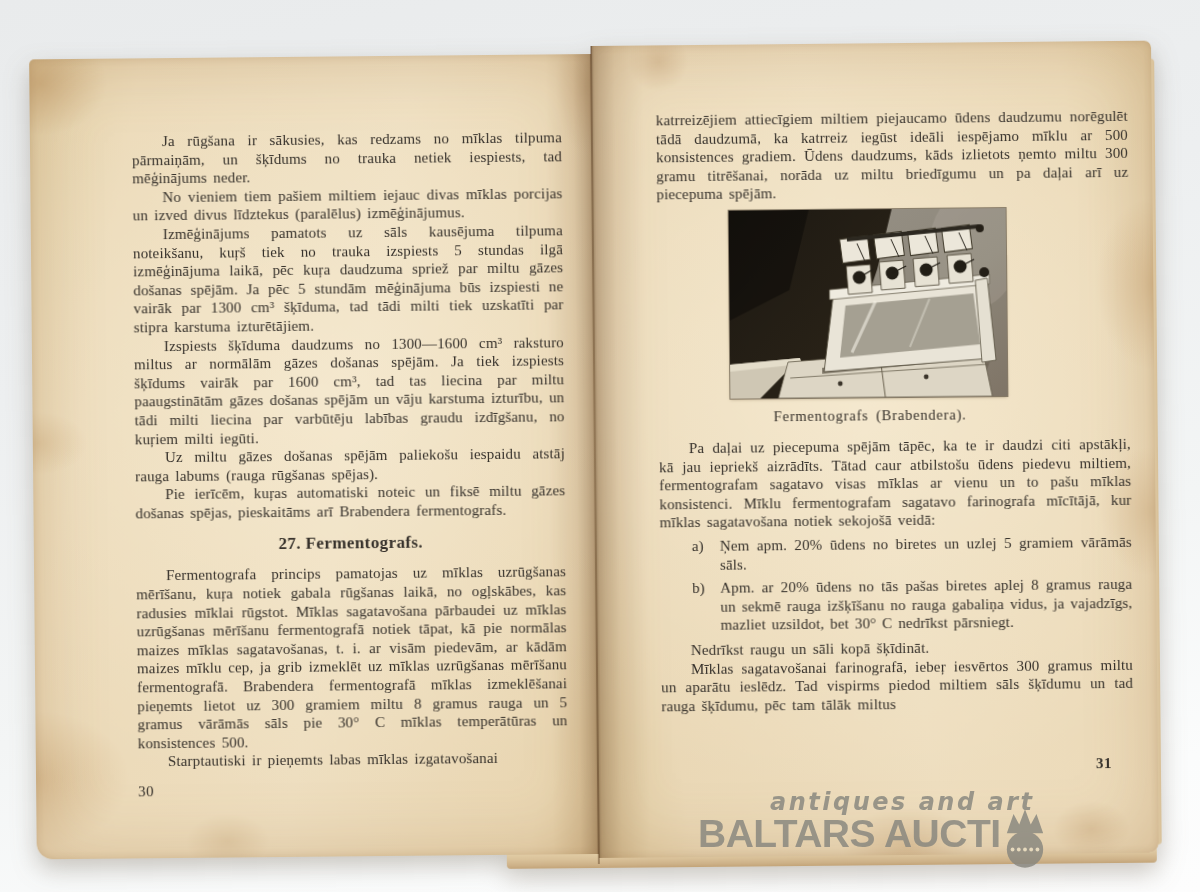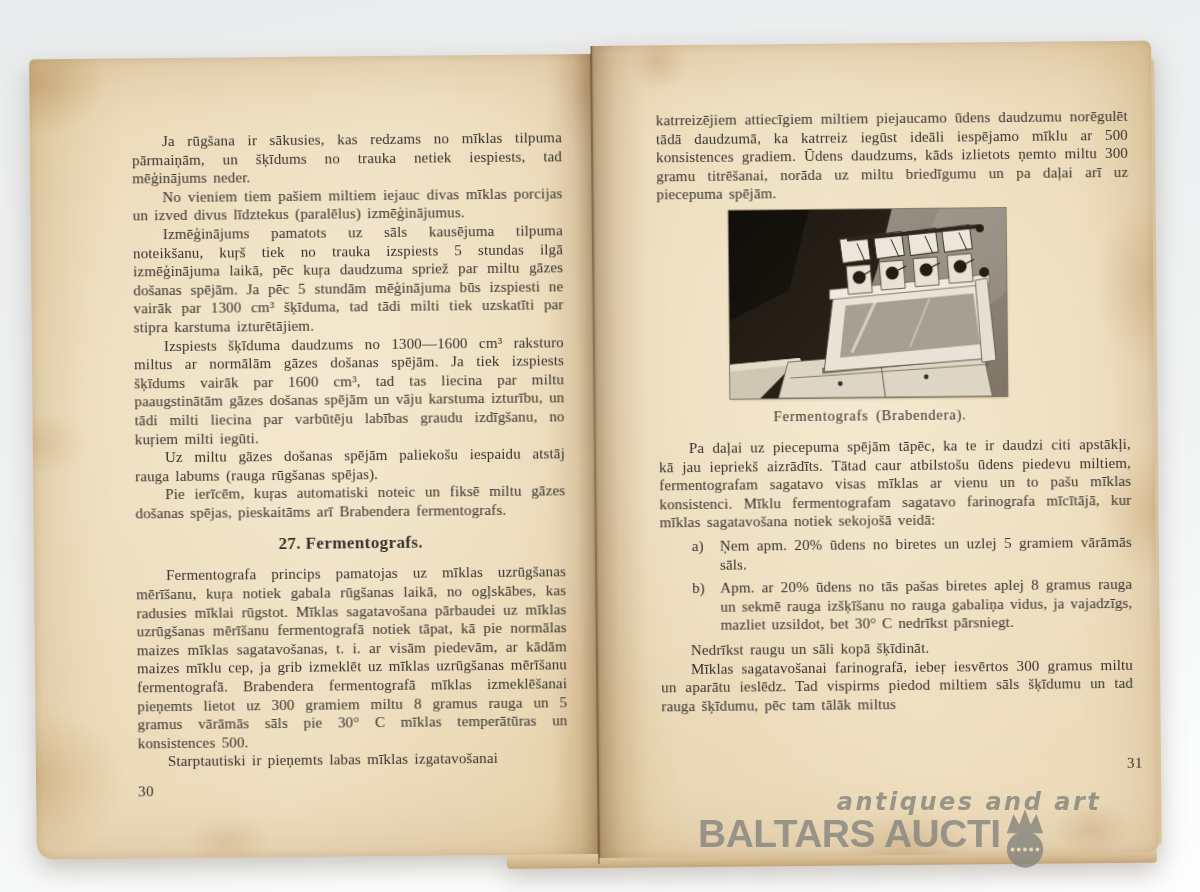--- a/index.html
+++ b/index.html
@@ -84,42 +84,42 @@
     margin:13px 0 11px 0;text-align:center;font-size:17px;
     font-weight:bold;letter-spacing:.4px;text-indent:0;
   }
   .list-item{
     display:flex;margin:5px 0 0 32px;
   }
   .list-marker{flex:0 0 28px;font-size:15px;line-height:18.6px;}
   .list-text{flex:1;font-size:15px;line-height:18.6px;text-align:justify;word-spacing:2px;letter-spacing:.15px;}
   .pagenum{font-size:15px;letter-spacing:.5px;}
   .pagenum-left{margin-top:12px;text-indent:0;text-align:left;}
-  .pagenum-right{position:absolute;top:714px;right:15px;}
+  .pagenum-right{position:absolute;top:714px;right:46px;font-weight:bold;}
   
   .figure-block{margin:7px 0 0 72px;width:279px;}
   .photo-frame{
     width:277px;height:188px;overflow:hidden;
     outline:1px solid rgba(60,50,35,.55);
     box-shadow:0 0 0 1px rgba(240,230,205,.4), 0 1px 3px rgba(90,60,30,.35);
   }
   .photo-frame svg{display:block;}
   .figure-caption{
     margin-top:10px;margin-bottom:13px;text-align:center;
     font-size:14.5px;letter-spacing:.8px;word-spacing:3px;
   }
   
   .watermark{
     position:absolute;left:698px;top:788px;width:470px;
     color:#87867e;opacity:.82;pointer-events:none;z-index:5;
     font-family:"Liberation Sans", sans-serif;
   }
   .wm-tagline{
     margin-left:72px;font-family:"DejaVu Sans", sans-serif;
-    font-style:italic;font-weight:600;font-size:24px;letter-spacing:2.5px;text-align:center;
+    font-style:italic;font-weight:600;font-size:24px;letter-spacing:2.5px;
   }
   .wm-brand{
     display:flex;align-items:flex-start;margin-top:-4px;
     font-weight:700;font-size:39px;letter-spacing:-.5px;white-space:nowrap;
   }
   .wm-crown{margin:0 2px;transform:translateY(-5px);}
 </style>
 </head>
 <body>
 

